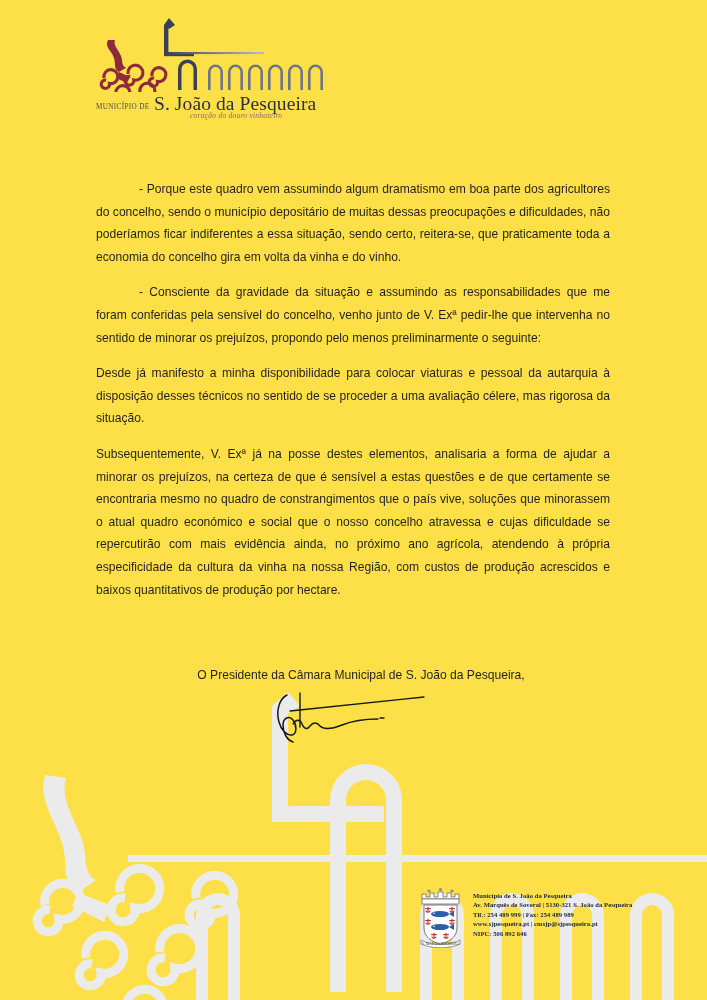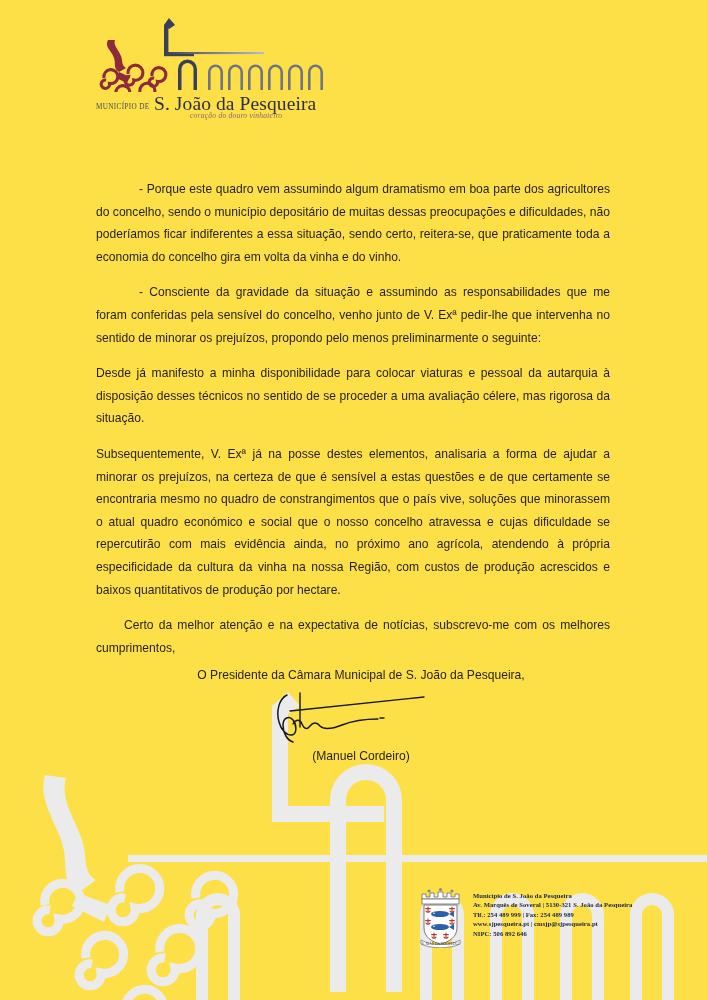--- a/index.html
+++ b/index.html
@@ -261,41 +261,39 @@
       <span class="logo-name">S. João da Pesqueira</span>
       <span class="logo-tagline">coração do douro vinhateiro</span>
     </div>
   </div>
 
   <div class="body-text">
     <p class="para indent">- Porque este quadro vem assumindo algum dramatismo em boa parte dos agricultores do concelho, sendo o município depositário de muitas dessas preocupações e dificuldades, não poderíamos ficar indiferentes a essa situação, sendo certo, reitera-se, que praticamente toda a economia do concelho gira em volta da vinha e do vinho.</p>
     <p class="para indent">- Consciente da gravidade da situação e assumindo as responsabilidades que me foram conferidas pela sensível do concelho, venho junto de V. Exª pedir-lhe que intervenha no sentido de minorar os prejuízos, propondo pelo menos preliminarmente o seguinte:</p>
     <p class="para">Desde já manifesto a minha disponibilidade para colocar viaturas e pessoal da autarquia à disposição desses técnicos no sentido de se proceder a uma avaliação célere, mas rigorosa da situação.</p>
     <p class="para">Subsequentemente, V. Exª já na posse destes elementos, analisaria a forma de ajudar a minorar os prejuízos, na certeza de que é sensível a estas questões e de que certamente se encontraria mesmo no quadro de constrangimentos que o país vive, soluções que minorassem o atual quadro económico e social que o nosso concelho atravessa e cujas dificuldade se repercutirão com mais evidência ainda, no próximo ano agrícola, atendendo à própria especificidade  da cultura da vinha na nossa Região, com custos de produção acrescidos e baixos quantitativos de produção por hectare.</p>
-    <p class="para indent-small">Certo da melhor atenção e na expectativa de notícias, subscrevo-me com os melhores cumprimentos,</p>
   </div>
 
   <div class="sig-block">
     <div class="sig-title">O Presidente da Câmara Municipal de S. João da Pesqueira,</div>
 
     <svg class="sig-image" viewBox="0 0 190 52" xmlns="http://www.w3.org/2000/svg">
       <g fill="none" stroke="#14171c" stroke-linecap="round" stroke-linejoin="round">
         <path d="M21 4 C 13 8, 10 20, 13 31 C 15 39, 21 45, 26 44
                  C 31 43, 31 34, 27 29 C 23 24, 17 27, 17 34
                  C 17 42, 21 49, 27 51" stroke-width="1.5"></path>
         <path d="M34 2 L 34 36" stroke-width="1.4"></path>
         <path d="M24 20 C 60 16, 110 11, 158 6" stroke-width="1.3"></path>
         <path d="M27 33 C 30 28, 34 28, 36 33 C 38 38, 41 39, 44 35
                  C 47 31, 51 31, 54 35 C 58 39, 66 38, 76 34
                  C 86 30, 100 28, 112 28" stroke-width="1.4"></path>
         <path d="M114 27 L 118 27" stroke-width="1.4"></path>
       </g>
     </svg>
 
-    <div class="sig-name">(Manuel Cordeiro)</div>
   </div>
 
   <div class="footer">
 
     <svg class="footer-crest" viewBox="0 0 47 62" xmlns="http://www.w3.org/2000/svg">
 
       <g fill="#ffffff" stroke="#6b6b73" stroke-width="0.8">
         <path d="M5 13 L 5 8 L 9 8 L 9 11 L 13 11 L 13 7 L 17 7 L 17 11
                  L 21 11 L 21 6 L 26 6 L 26 11 L 30 11 L 30 7 L 34 7
                  L 34 11 L 38 11 L 38 8 L 42 8 L 42 13 Z"></path>

